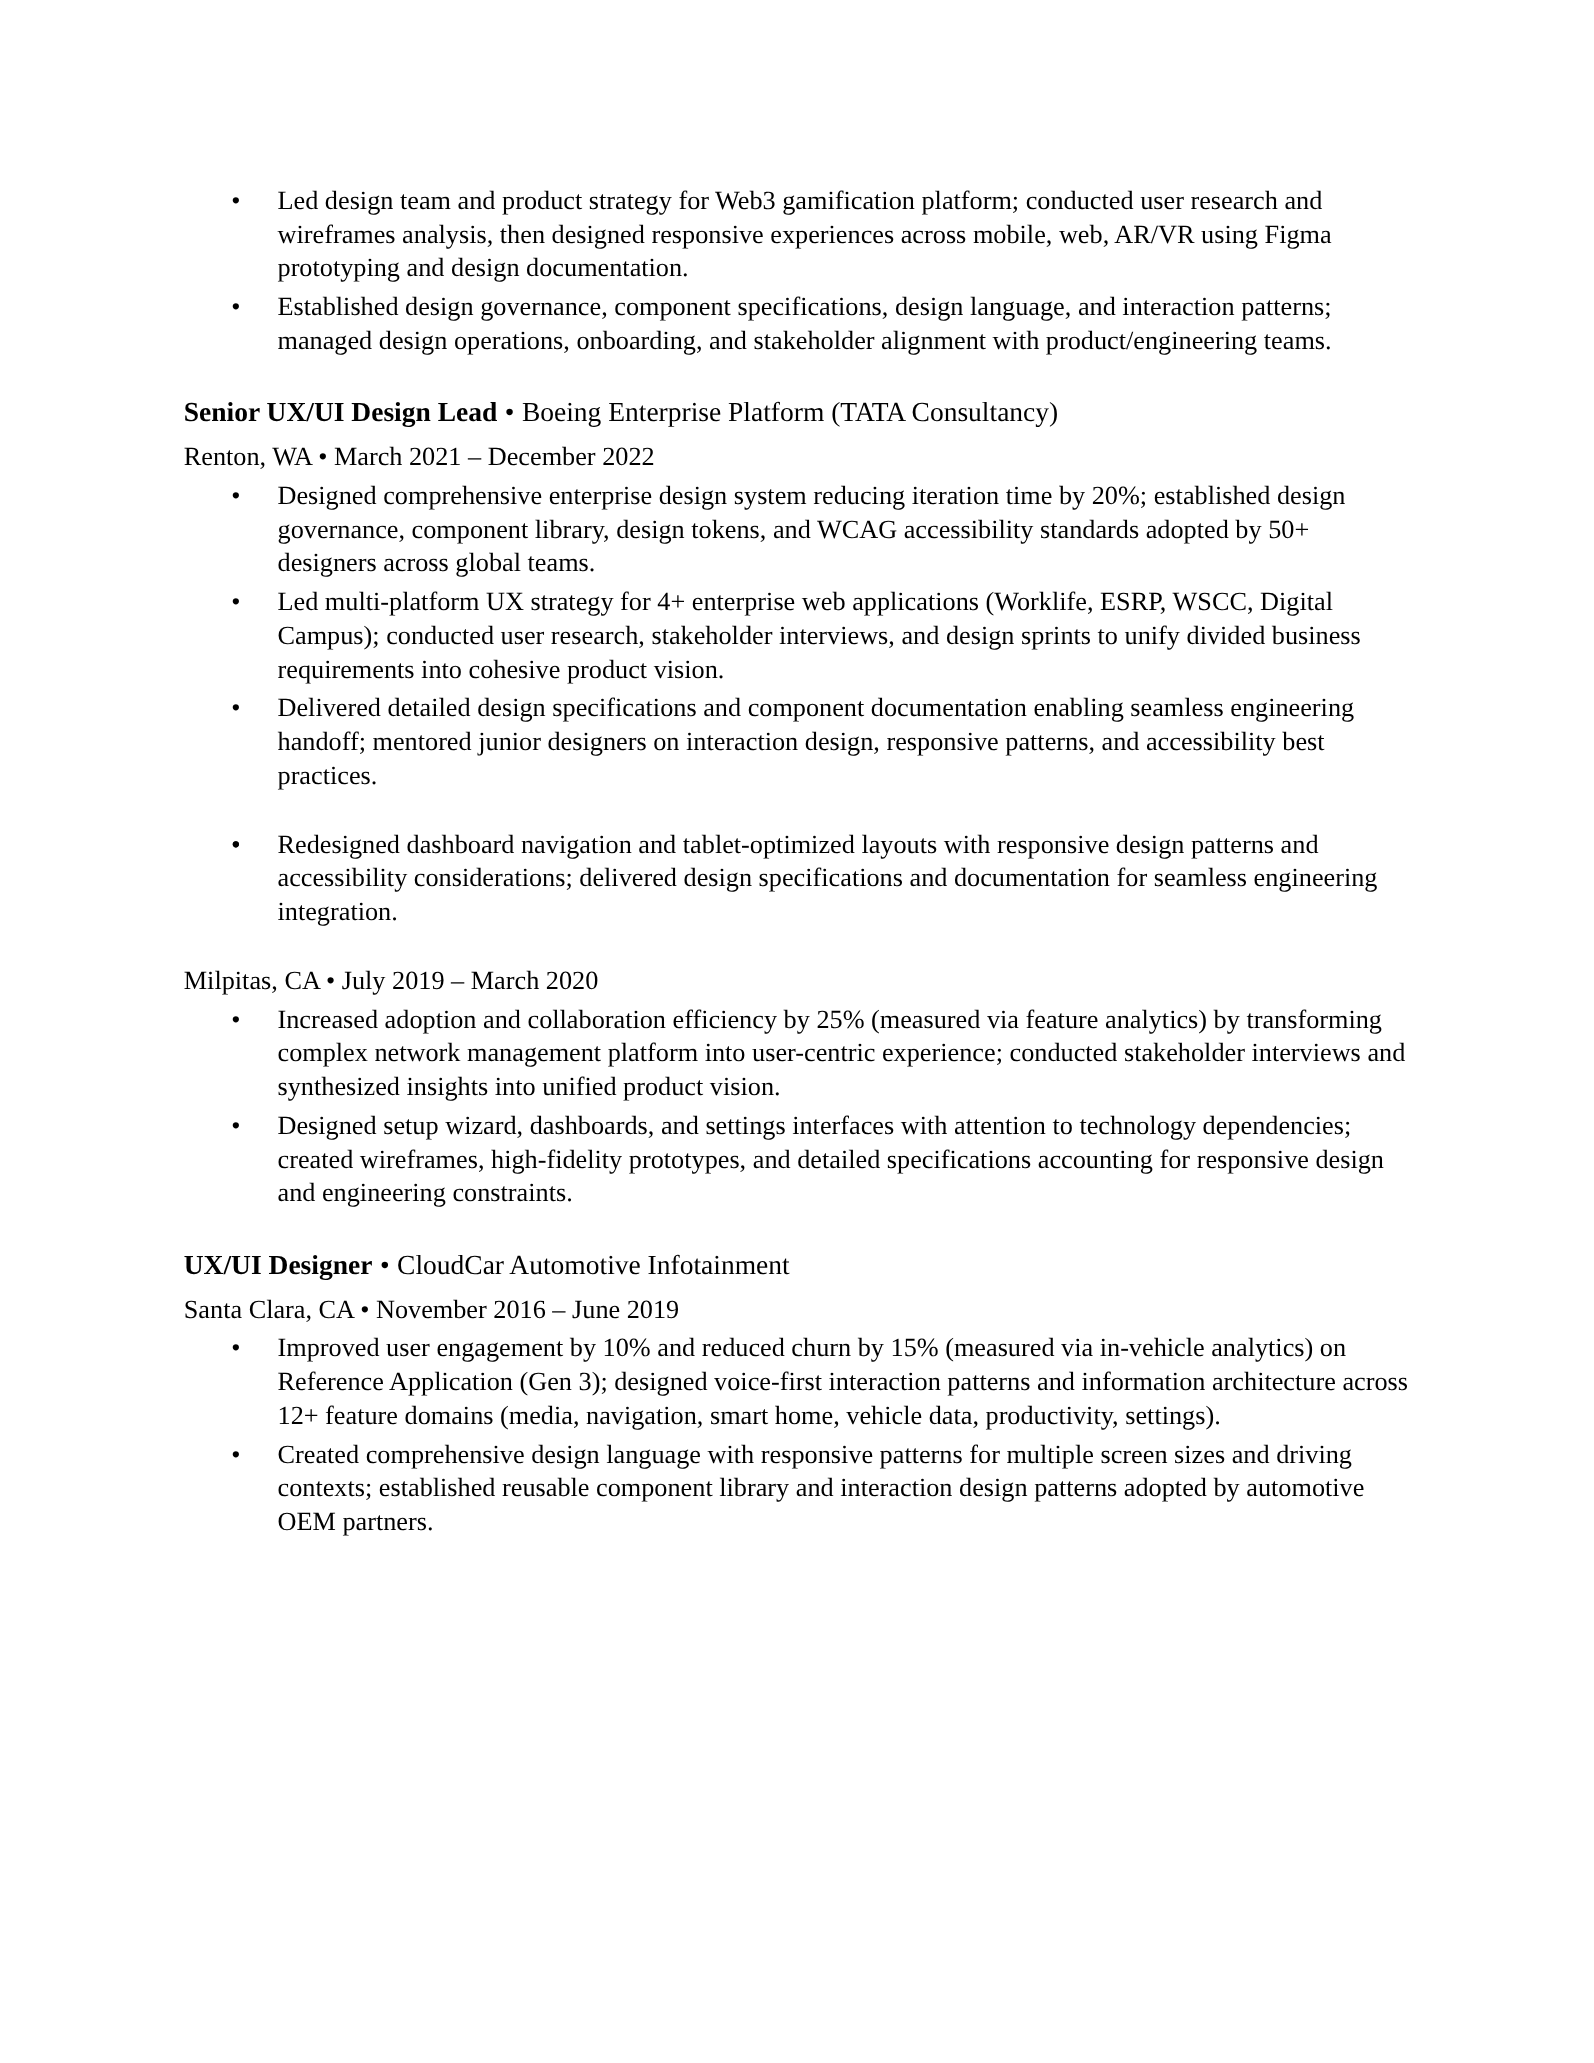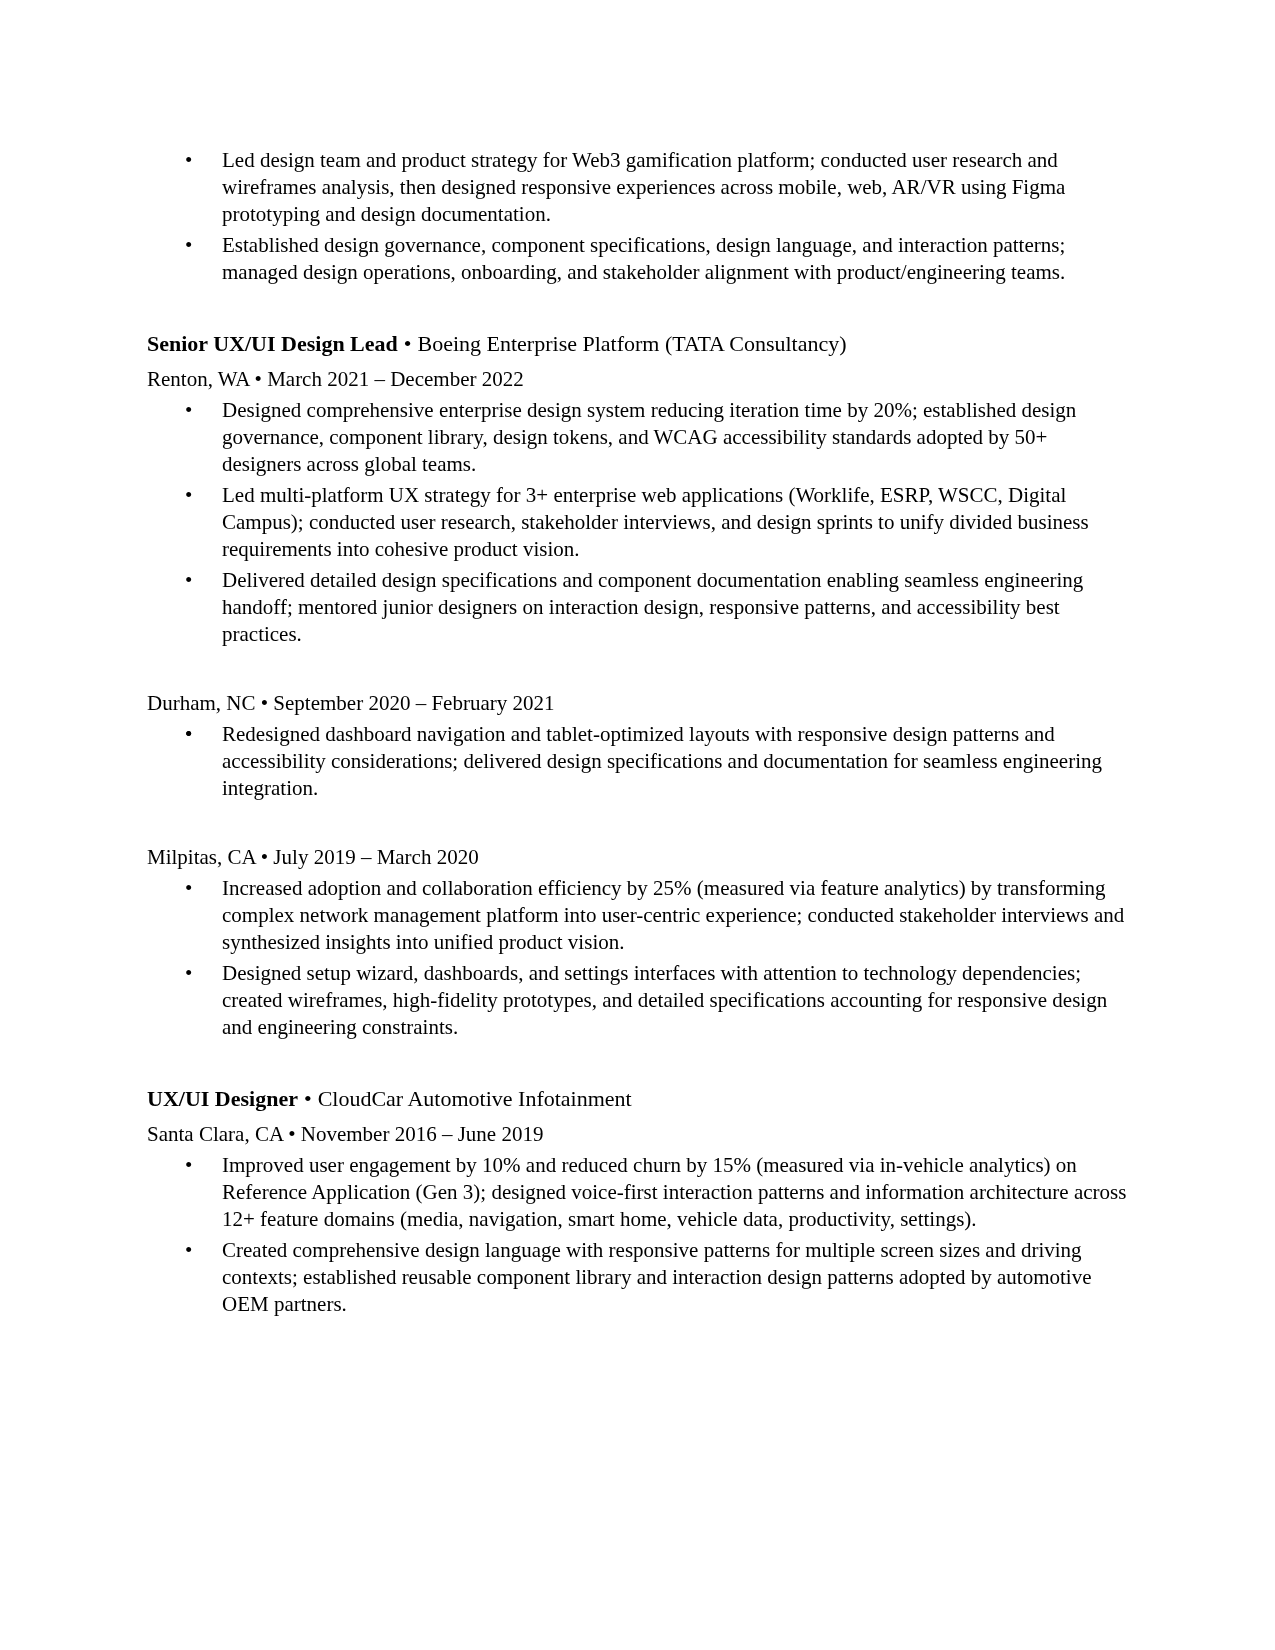--- a/index.html
+++ b/index.html
@@ -33,21 +33,21 @@
   }
   ul.bullets li:last-child {
     margin-bottom: 0;
   }
   .marker {
     position: absolute;
     left: 38px;
     top: 0;
   }
   .job {
-    margin-top: 42px;
+    margin-top: 28px;
   }
   .job-heading {
     font-size: 22px;
     line-height: 32px;
     font-weight: normal;
     margin: 0 0 6px 0;
   }
   .job-title {
     font-weight: bold;
   }
@@ -79,31 +79,30 @@
       <span class="job-title">Senior UX/UI Design Lead</span><span class="sep">•</span><span class="job-org">Boeing Enterprise Platform (TATA Consultancy)</span>
     </h2>
     <p class="job-meta">Renton, WA • March 2021 – December 2022</p>
     <ul class="bullets">
       <li>
         <span class="marker">•</span>
         <span>Designed comprehensive enterprise design system reducing iteration time by 20%; established design governance, component library, design tokens, and WCAG accessibility standards adopted by 50+ designers across global teams.</span>
       </li>
       <li>
         <span class="marker">•</span>
-        <span>Led multi-platform UX strategy for 3+ enterprise web applications (Worklife, ESRP, WSCC, Digital Campus); conducted user research, stakeholder interviews, and design sprints to unify divided business requirements into cohesive product vision.</span>
+        <span>Led multi-platform UX strategy for 4+ enterprise web applications (Worklife, ESRP, WSCC, Digital Campus); conducted user research, stakeholder interviews, and design sprints to unify divided business requirements into cohesive product vision.</span>
       </li>
       <li>
         <span class="marker">•</span>
         <span>Delivered detailed design specifications and component documentation enabling seamless engineering handoff; mentored junior designers on interaction design, responsive patterns, and accessibility best practices.</span>
       </li>
     </ul>
   </section>
 
   <section class="job">
-    <p class="job-meta">Durham, NC • September 2020 – February 2021</p>
     <ul class="bullets">
       <li>
         <span class="marker">•</span>
       </li>
       <li>
         <span class="marker">•</span>
         <span>Redesigned dashboard navigation and tablet-optimized layouts with responsive design patterns and accessibility considerations; delivered design specifications and documentation for seamless engineering integration.</span>
       </li>
     </ul>
   </section>

